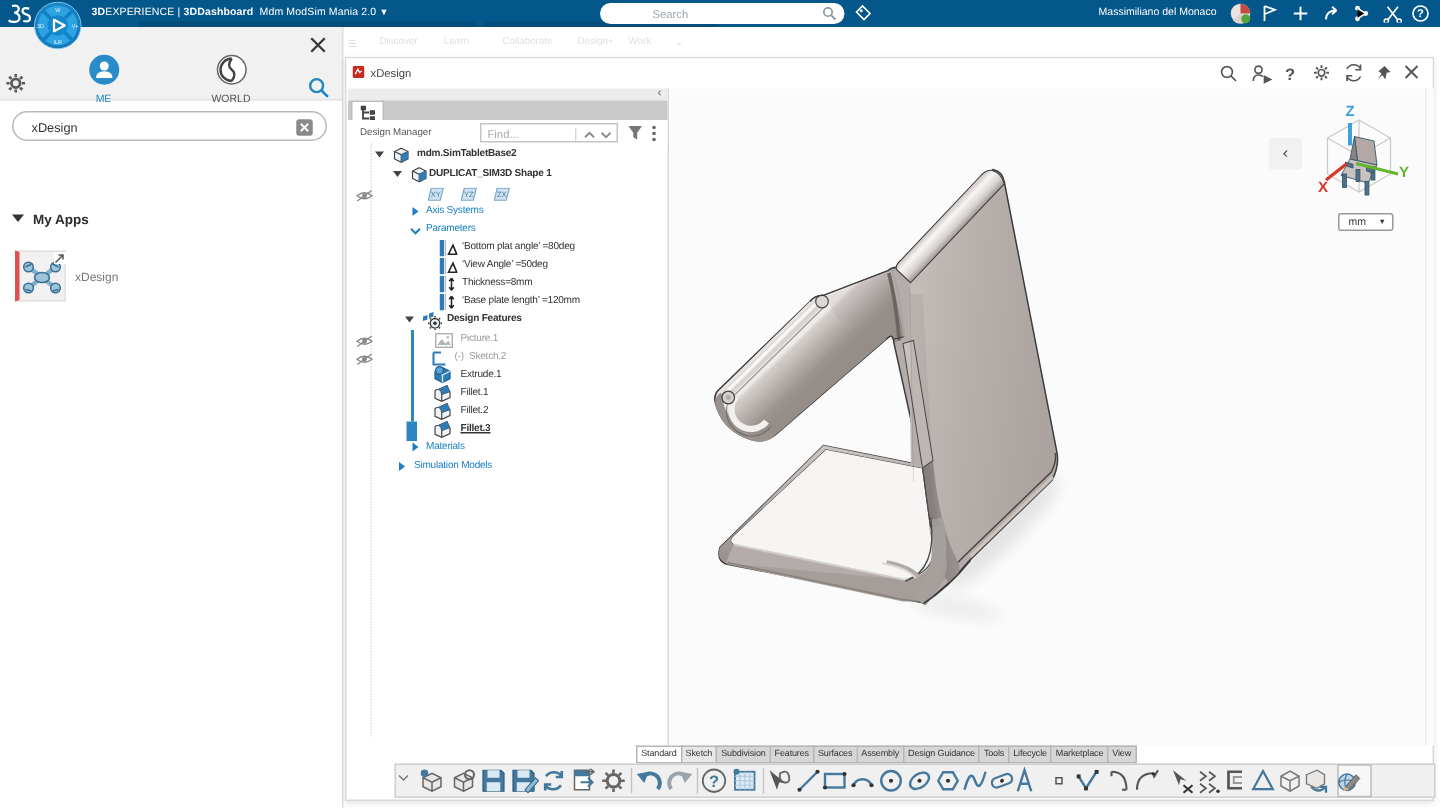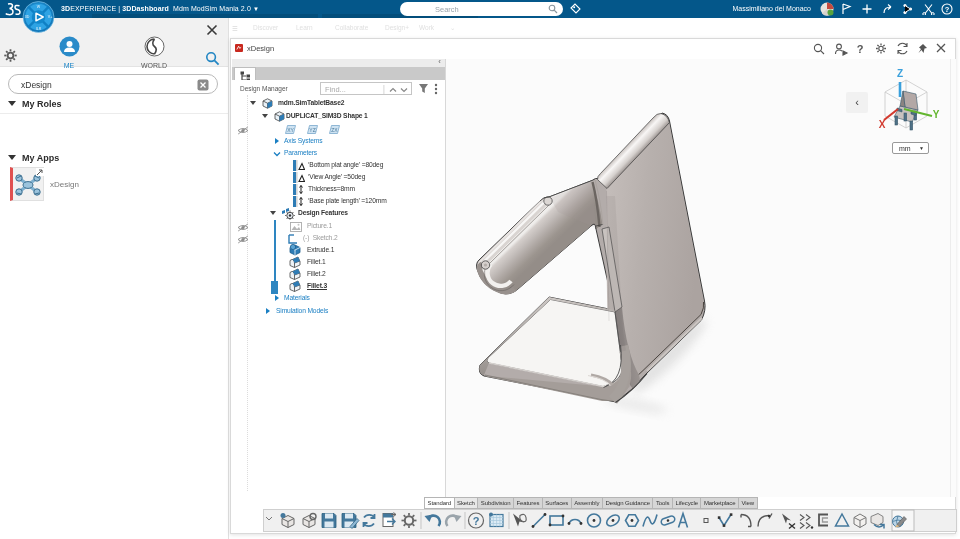--- a/index.html
+++ b/index.html
@@ -185,25 +185,21 @@
           <line x1="10" y1="10" x2="14.5" y2="14.5" stroke="#2286c3" stroke-width="1.9"></line>
         </svg>
     </div>
     <div id="lsearch">
         <span class="txt">xDesign</span>
       <svg class="abs" style="right:8px;top:4px" width="12" height="12" viewBox="0 0 12 12">
           <rect x=".5" y=".5" width="11" height="11" rx="2" fill="#8a8a8a"></rect>
           <path d="M3.5 3.5 L8.5 8.5 M8.5 3.5 L3.5 8.5" stroke="#fff" stroke-width="1.3"></path>
         </svg>
     </div>
-    <div class="sect" style="top:78px">
-        <span class="tri"></span>
-        <span class="stxt">My Roles</span>
-      </div>
-    <div class="sect" style="top:132px;border-bottom:none">
+    <div class="sect" style="top:120px;border-bottom:none">
         <span class="tri"></span>
         <span class="stxt">My Apps</span>
       </div>
 
     <div class="abs" style="left:10px;top:149px;width:34px;height:34px;background:#f1f1f1;border:1px solid #e0e0e0;border-left:3px solid #e05050;">
       <svg width="30" height="32" viewBox="0 0 30 32">
         <g stroke="#3a6d8e" stroke-width="1" fill="#9cc4dd">
           <path d="M6 10 L24 24 M24 10 L6 24" stroke-width="3" fill="none" stroke="#7fb0cf"></path>
           <circle cx="6" cy="10" r="3.2"></circle>
             <circle cx="24" cy="10" r="3.2"></circle>

